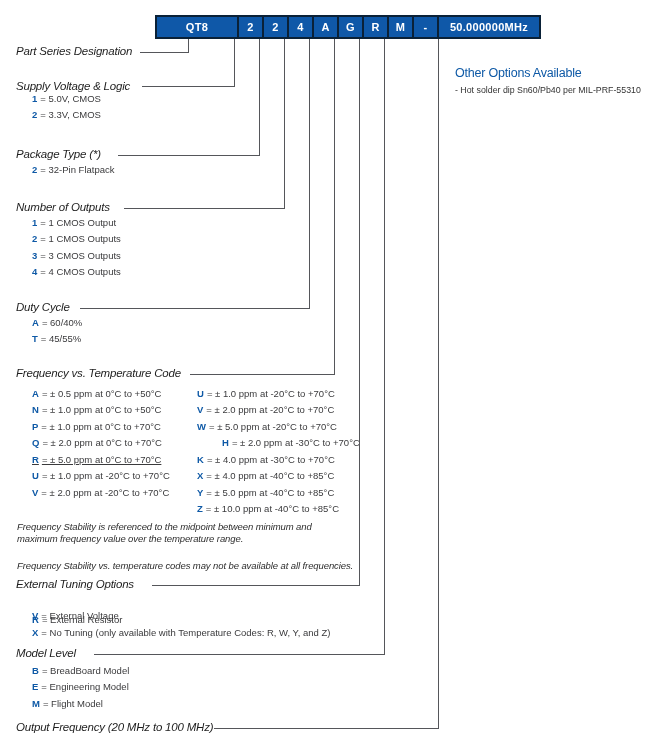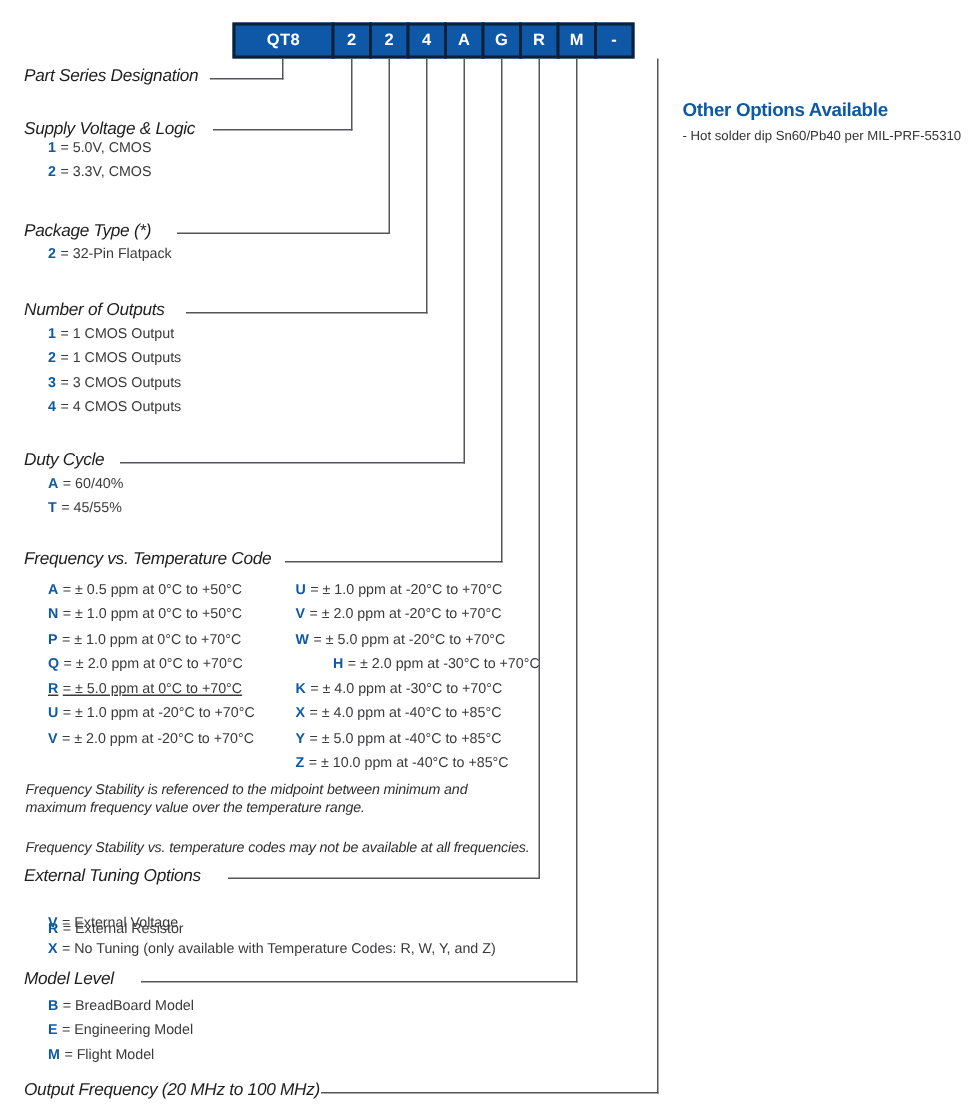--- a/index.html
+++ b/index.html
@@ -29,39 +29,40 @@
   }
   .opt-row{position:absolute;font-size:9.5px;white-space:nowrap;color:#3a3a3c;}
   .opt-code{font-weight:bold;color:#0e59a6;}
   .opt-text{margin-left:3px;}
   .note{
     position:absolute;font-style:italic;font-size:9.5px;color:#2e2e2e;line-height:1.22;
     letter-spacing:-0.1px;
   }
   .note.nowrap{white-space:nowrap;}
   .oo-head{
-    position:absolute;left:455px;top:66px;font-weight:bold;font-size:12.5px;color:#0e59a6;
+    position:absolute;left:455px;top:66px;font-weight:normal;font-size:12.5px;color:#0e59a6;
     white-space:nowrap;letter-spacing:-0.2px;
   }
   .oo-item{position:absolute;left:455px;top:85px;font-size:8.8px;color:#333;white-space:nowrap;}
 </style>
 </head>
 <body>
 
 <div class="page">
   <div class="box-row" id="box-row">
-      <div class="pn-box" style="width: 68px;">QT8</div>
+      <div class="pn-box" style="width: 84px;">QT8</div>
       <div class="pn-box" style="width: 27px;">2</div>
       <div class="pn-box" style="width: 27px;">2</div>
       <div class="pn-box" style="width: 27px;">4</div>
       <div class="pn-box" style="width: 27px;">A</div>
       <div class="pn-box" style="width: 27px;">G</div>
       <div class="pn-box" style="width: 27px;">R</div>
       <div class="pn-box" style="width: 27px;">M</div>
       <div class="pn-box" style="width: 27px;">-</div>
+      <div class="pn-box" style="width: 104px;">50.000000MHz</div>
     </div>
   <div id="sections">
       <div class="section-label" style="left: 16px; top: 45px;">Part Series Designation</div>
       <div class="connector" style="left: 140px; top: 39px; width: 48px; height: 13px;"></div>
       <div class="section-label" style="left: 16px; top: 80px;">Supply Voltage &amp; Logic</div>
       <div class="connector" style="left: 142px; top: 39px; width: 92px; height: 47px;"></div>
       <div class="opt-row" style="left: 32px; top: 93px;"><span class="opt-code">1</span><span class="opt-text">= 5.0V, CMOS</span></div>
       <div class="opt-row" style="left: 32px; top: 109.45px;"><span class="opt-code">2</span><span class="opt-text">= 3.3V, CMOS</span></div>
       <div class="section-label" style="left: 16px; top: 148px;">Package Type (*)</div>
       <div class="connector" style="left: 118px; top: 39px; width: 141px; height: 116px;"></div>

